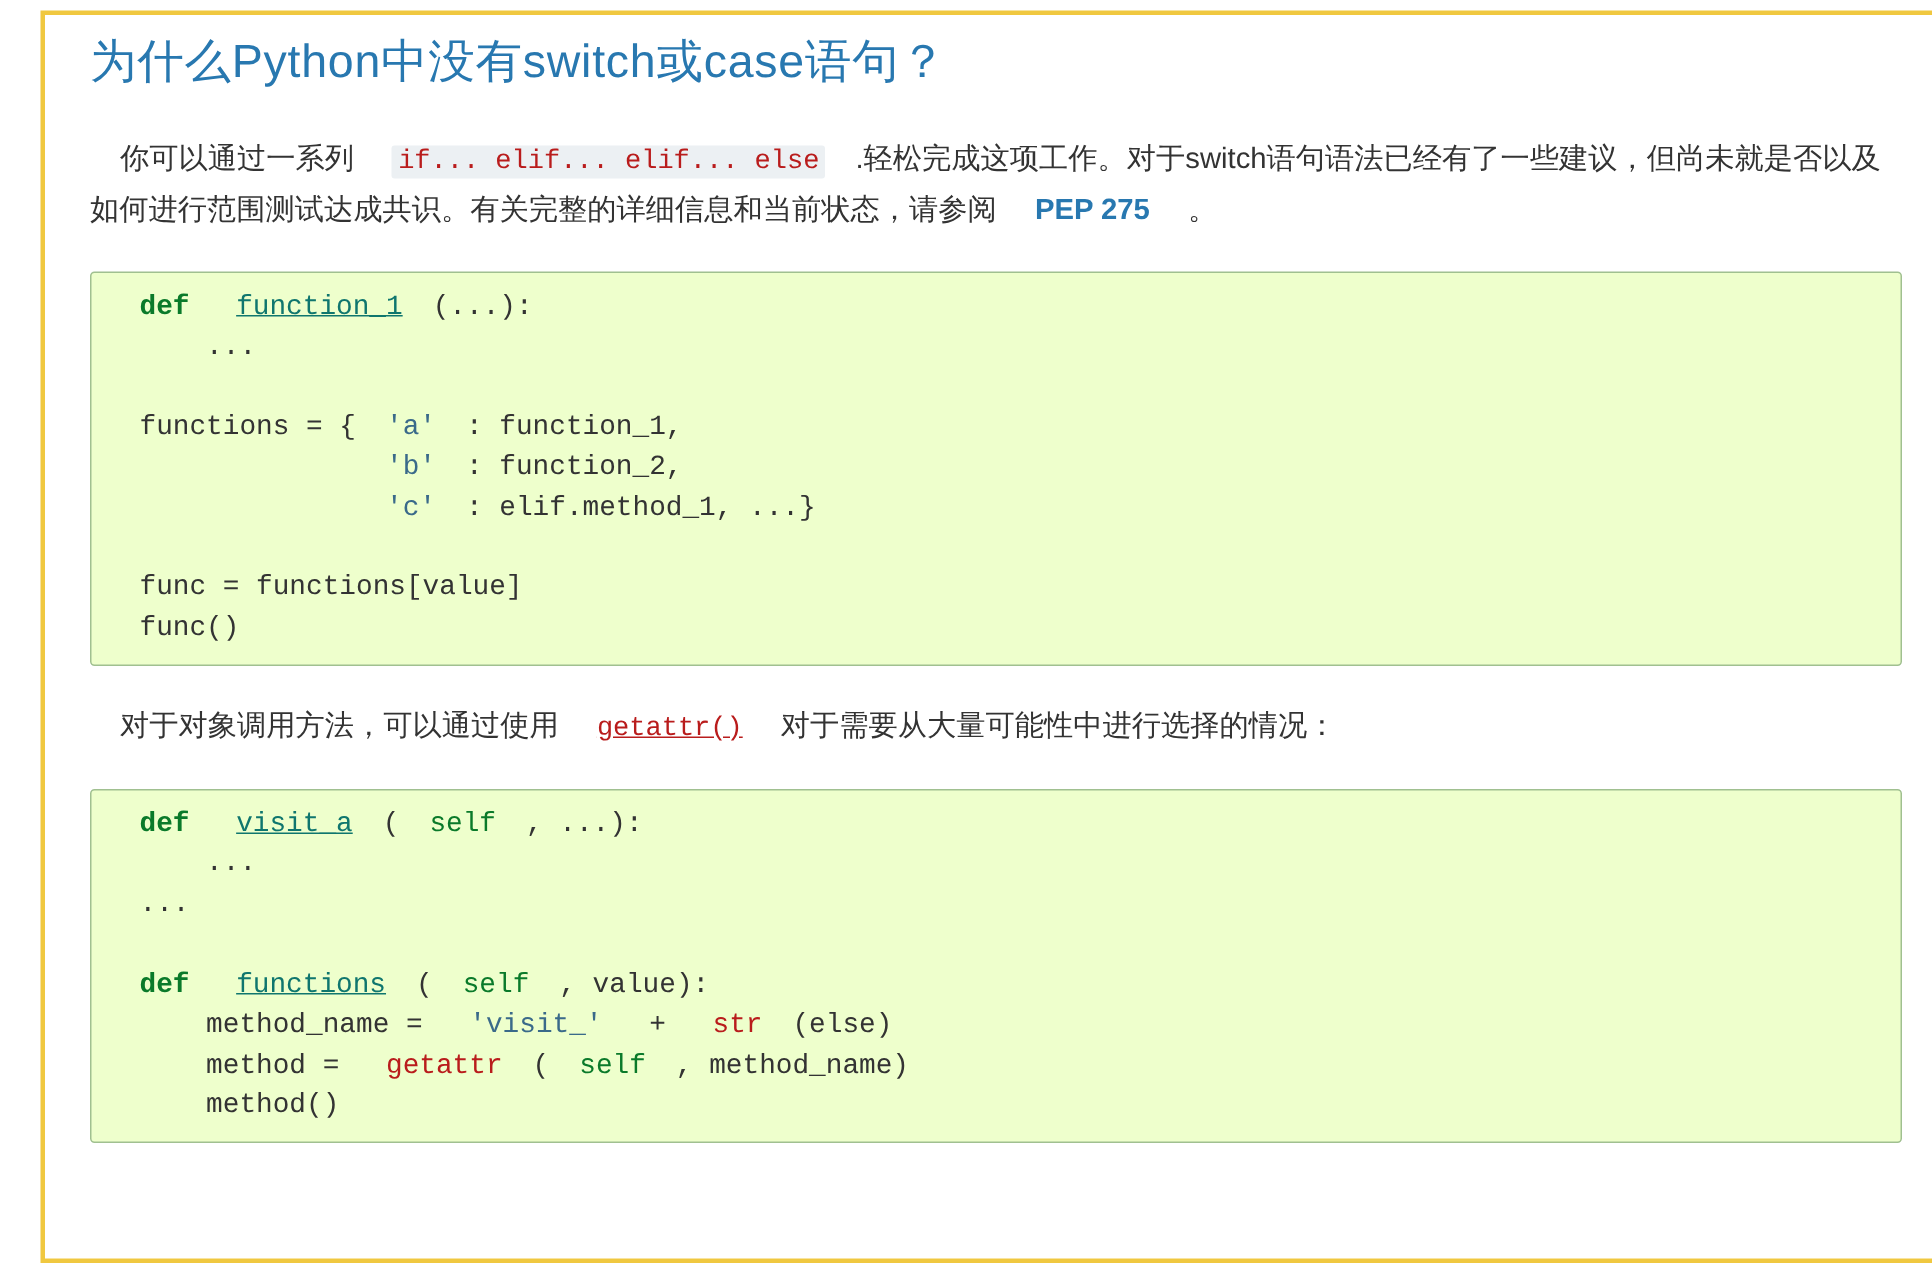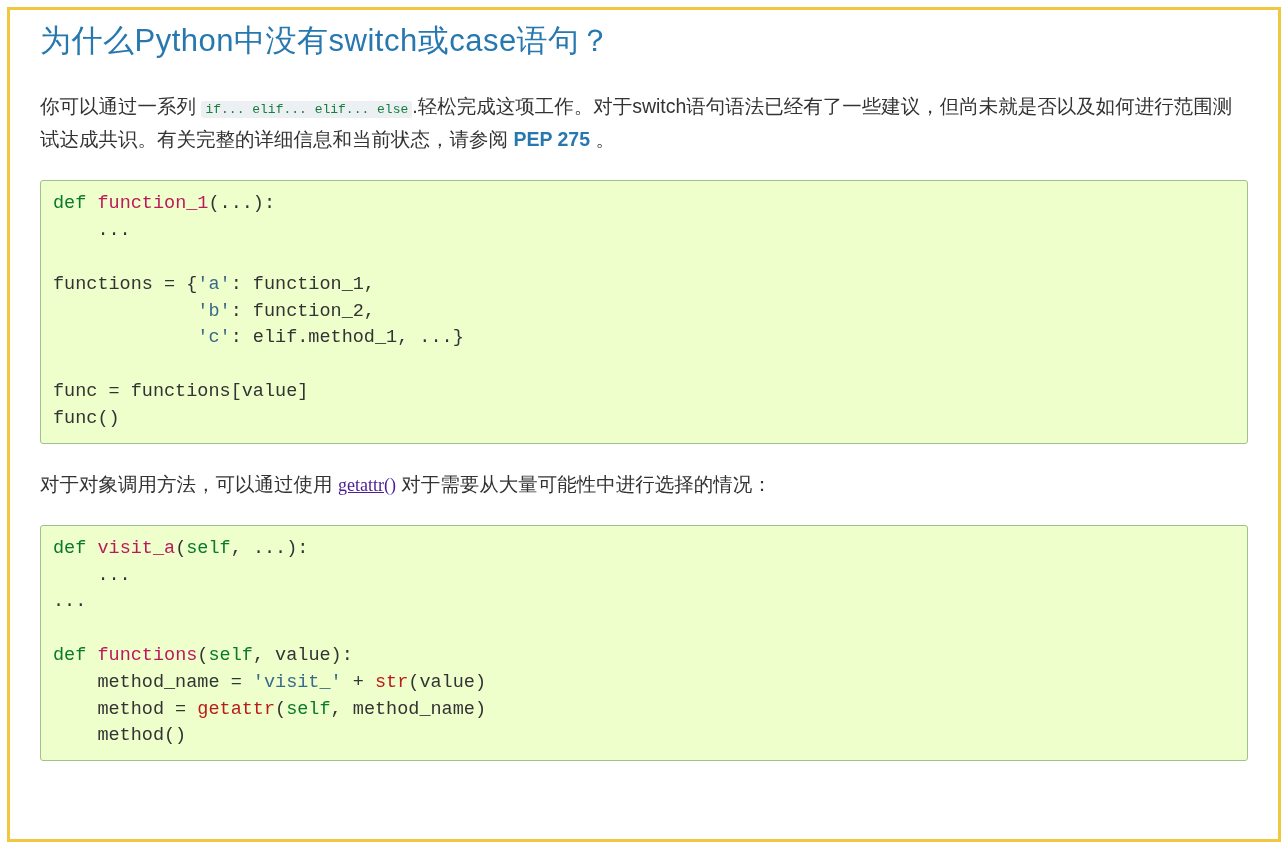--- a/index.html
+++ b/index.html
@@ -1,15 +1,15 @@
 <!DOCTYPE html>
 <html><head>
 <meta charset="utf-8">
 <style>
-  * { box-sizing: border-box; }
+  * { box-sizing: border-box; margin-left: 20px; }
   body {
     margin: 0;
     padding: 0;
     font-family: -apple-system, BlinkMacSystemFont, "Segoe UI", "PingFang SC", "Microsoft YaHei", sans-serif;
     background: #fff;
   }
   .container {
     border: 3px solid #f0c840;
     margin: 7px;
     padding: 10px 30px 0 30px;
@@ -27,49 +27,49 @@
   }
   p {
     color: #333;
     font-size: 19.5px;
     line-height: 1.7;
     margin: 0 0 24px 0;
   }
   .inline-code {
     background: #ecf0f3;
     font-family: "Consolas", "Monaco", "Courier New", monospace;
-    font-size: 13px;
+    font-size: 18px;
     padding: 1px 4px;
-    color: #15803d;
+    color: #b91c1c;
     border-radius: 2px;
   }
   a.link {
     color: #2878b0;
     font-weight: 600;
     text-decoration: none;
   }
   .fn-link {
-    color: #4c1d95;
-    font-family: Liberation Serif, serif;
+    color: #b91c1c;
+    font-family: Liberation Mono, monospace;
     font-size: 18px;
   }
   pre {
     background: #eeffcc;
     border: 1px solid #a0c090;
     border-radius: 3px;
     padding: 10px 12px;
     margin: 0 0 24px 0;
     font-family: "Consolas", "Monaco", "Courier New", monospace;
     font-size: 18.5px;
     line-height: 1.45;
     color: #333;
     overflow-x: auto;
   }
-  .k  { color: #0a7a2a; font-weight: normal; }   
-  .nf { color: #be185d; }                       
+  .k  { color: #0a7a2a; font-weight: bold; }   
+  .nf { color: #0f766e; text-decoration: underline; }                       
   .bp { color: #0a7a2a; }                       
   .s  { color: #3a6a8a; }                       
   .nb { color: #b91c1c; }
 </style>
 </head>
 <body>
 
 <div class="container">
   <h1>为什么Python中没有switch或case语句？</h1>
 
@@ -90,17 +90,17 @@
 
   <p>
     <span>对于对象调用方法，可以通过使用 </span><a href="#" class="fn-link">getattr()</a><span> 对于需要从大量可能性中进行选择的情况：</span>
   </p>
 
   <pre><span class="k">def</span> <span class="nf">visit_a</span><span>(</span><span class="bp">self</span><span>, ...):</span>
 <span>    ...</span>
 <span>...</span>
 <span></span>
 <span class="k">def</span> <span class="nf">functions</span><span>(</span><span class="bp">self</span><span>, value):</span>
-<span>    method_name = </span><span class="s">'visit_'</span><span> + </span><span class="nb">str</span><span>(value)</span>
+<span>    method_name = </span><span class="s">'visit_'</span><span> + </span><span class="nb">str</span><span>(else)</span>
 <span>    method = </span><span class="nb">getattr</span><span>(</span><span class="bp">self</span><span>, method_name)</span>
 <span>    method()</span></pre>
 
 </div>
 
 </body></html>

